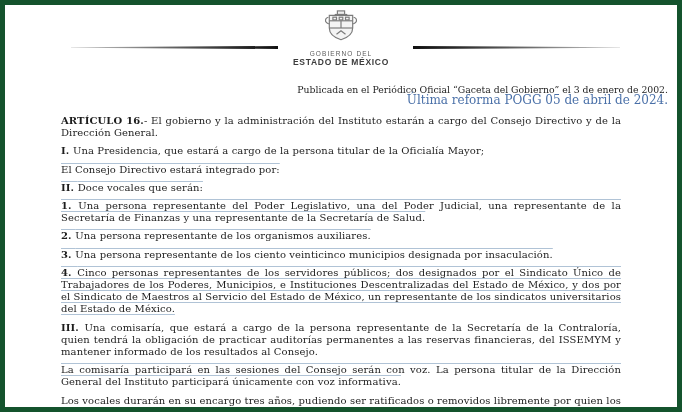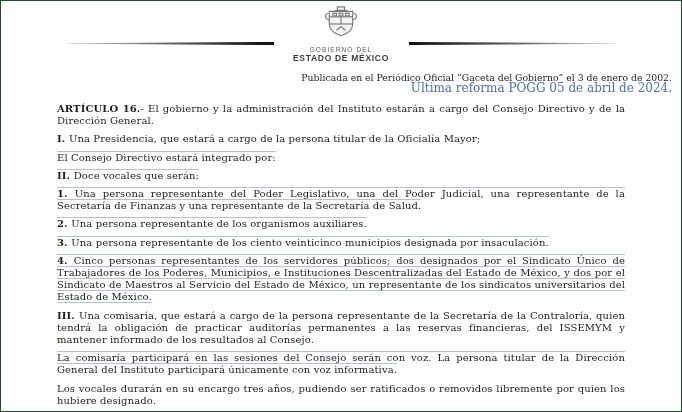--- a/index.html
+++ b/index.html
@@ -1,21 +1,21 @@
 <!DOCTYPE html>
 <html><head>
 <meta charset="utf-8">
 <style>
   html,body{margin:0;padding:0;background:#e8e8e8;}
   .page{
     position:relative;
     width:682px;height:412px;
     box-sizing:border-box;
     background:#ffffff;
-    border:1px solid #14532d;
+    border:5px solid #14532d;
     overflow:hidden;
     font-family:"DejaVu Serif", serif;
     color:#1d1d1d;
   }
   
   .header{position:relative;text-align:center;padding-top:5px;height:54px;}
   .seal{display:inline-block;}
   .gov-line1{
     font-family:"Liberation Sans", sans-serif;
     font-size:6.5px;letter-spacing:1.1px;color:#5d5d5d;line-height:7px;
@@ -29,21 +29,21 @@
     left:66px;
     background:linear-gradient(to right,#cfcfcf,#6a6a6a 45%,#2a2a2a 80%,#111111);
     clip-path:polygon(0 38%,100% 0,100% 100%,0 62%);
   }
   .rule-right{
     left:408px;
     background:linear-gradient(to right,#111111,#2a2a2a 20%,#6a6a6a 55%,#cfcfcf);
     clip-path:polygon(0 0,100% 38%,100% 62%,0 100%);
   }
   
-  .pubnote{margin-top:12px;padding-right:9px;text-align:right;}
+  .pubnote{margin-top:20px;padding-right:9px;text-align:right;}
   .pub-line1{font-size:9.3px;line-height:11px;color:#1d1d1d;}
   .pub-line2{font-size:12px;line-height:11px;color:#4a70a8;}
   
   .body{margin-top:9px;padding:0 56px;}
   .para{
     margin:0 0 6px 0;
     font-size:10px;
     line-height:12.2px;
     text-align:justify;
     letter-spacing:0.1px;

